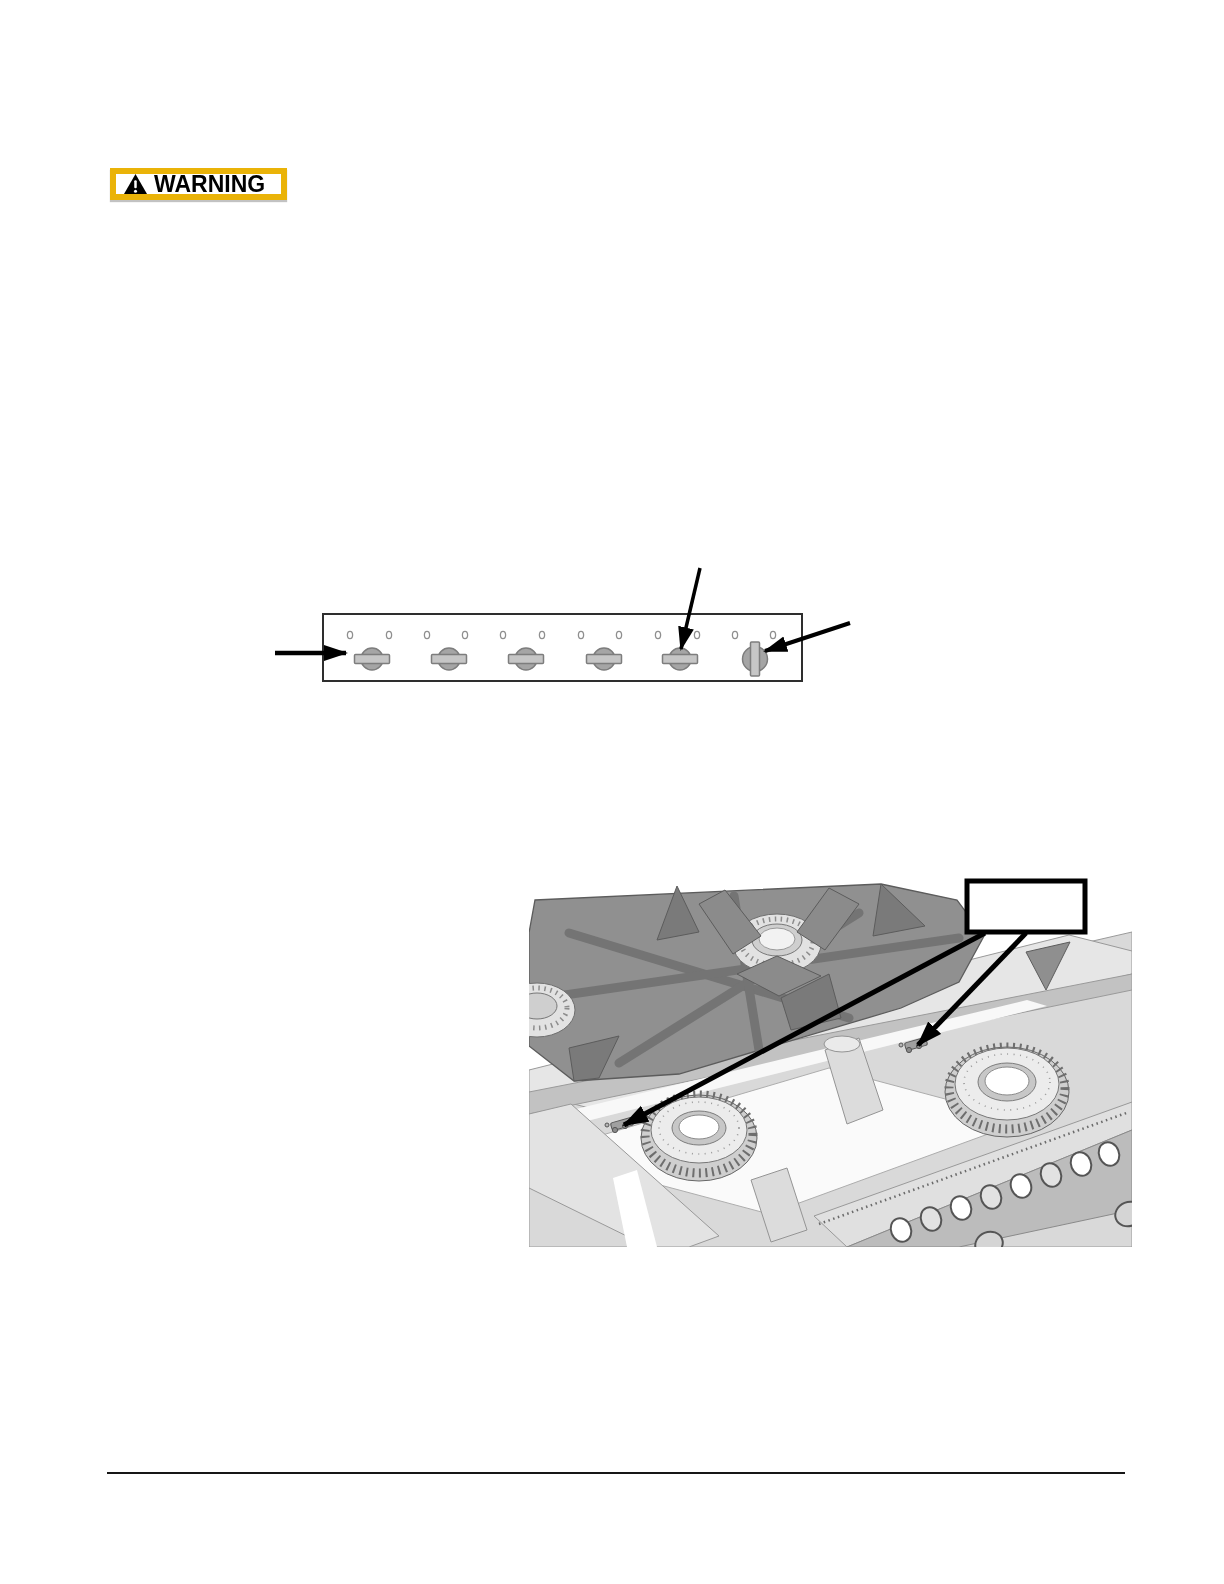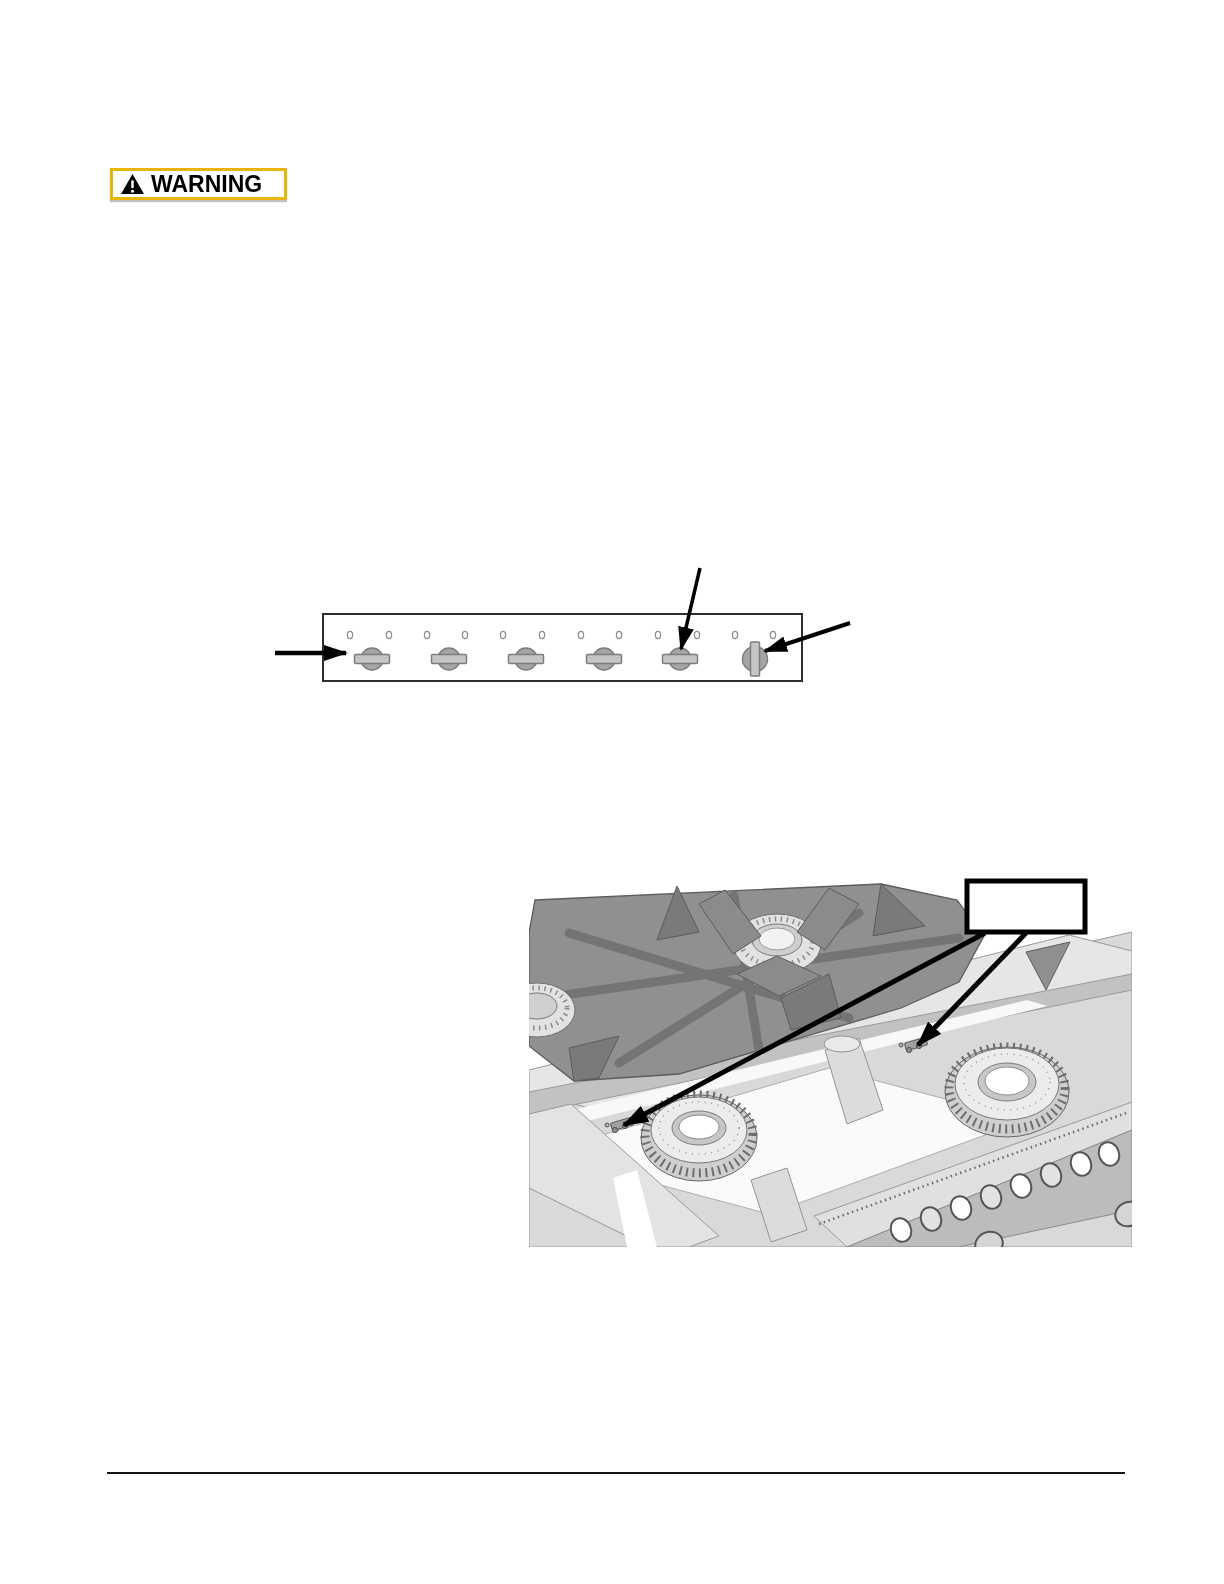--- a/index.html
+++ b/index.html
@@ -8,21 +8,21 @@
     width:1224px;height:1584px;
     margin:0 auto;
     background:#ffffff;
     overflow:hidden;
     font-family:"Liberation Sans", sans-serif;
   }
   .warning-box{
     position:absolute;left:110px;top:168px;
     width:177px;height:32px;
     box-sizing:border-box;
-    border:3px solid #eab308;
+    border:6px solid #eab308;
     background:#fff;
     display:flex;align-items:center;
     padding-left:7px;gap:6px;
     box-shadow:0 2px 1px rgba(120,120,120,.45);
   }
   .warning-box .wlabel{
     font-weight:700;
     font-size:23px;
     line-height:1;
     letter-spacing:0px;

